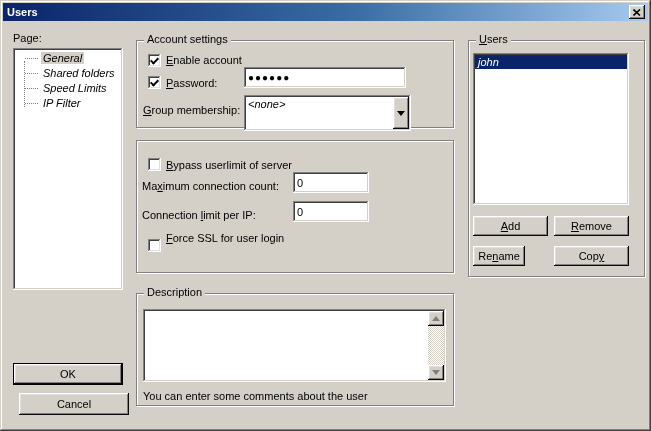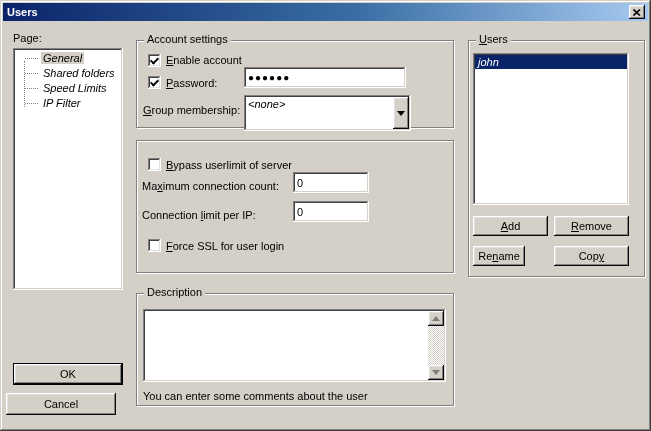--- a/index.html
+++ b/index.html
@@ -175,21 +175,21 @@
     <div class="checkbox" style="left:11px; top:17px;"></div>
     <div class="label" style="left:29px; top:18px;"><span></span><span class="mn">B</span><span>ypass userlimit of server</span></div>
 
     <div class="label" style="left:5px; top:39px;"><span>Ma</span><span class="mn">x</span><span>imum connection count:</span></div>
     <input class="field" style="left: 156px; top: 31px; width: 76px; height: 21px;" value="0">
 
     <div class="label" style="left:5px; top:68px;"><span>Connection </span><span class="mn">l</span><span>imit per IP:</span></div>
     <input class="field" style="left: 156px; top: 60px; width: 76px; height: 21px;" value="0">
 
     <div class="checkbox" style="left:11px; top:98px;"></div>
-    <div class="label" style="left:29px; top:99px;"><span></span><span class="mn">F</span><span>orce SSL for user login</span></div>
+    <div class="label" style="left:29px; top:91px;"><span></span><span class="mn">F</span><span>orce SSL for user login</span></div>
   </div>
 
   <div class="groupbox" style="left:136px; top:293px; width:318px; height:113px;">
     <div class="legend"><span>Description</span></div>
     <div class="textarea-wrap sunken" style="left:6px; top:15px; width:303px; height:73px; background:#fff;">
       <span style="position:absolute; left:4px; top:3px;"></span>
       <div class="scrollbar">
         <div class="sb-btn sb-up">
           <div class="tri-up-g"></div>
         </div>
@@ -214,15 +214,15 @@
       </div>
     <div class="raised-btn" style="left:4px; top:205px; width:52px; height:20px;">
         <span><span>Re</span><span class="mn">n</span><span>ame</span></span>
       </div>
     <div class="raised-btn" style="left:85px; top:205px; width:75px; height:20px;">
         <span><span>Cop</span><span class="mn">y</span><span></span></span>
       </div>
   </div>
 
   <div class="raised-btn default-btn" style="left:13px; top:363px; width:110px; height:22px;">OK</div>
-  <div class="raised-btn" style="left:6px; top:393px; width:110px; height:22px;">Cancel</div>
+  <div class="raised-btn" style="left:19px; top:393px; width:110px; height:22px;">Cancel</div>
 
 </div>
 
 </body></html>

